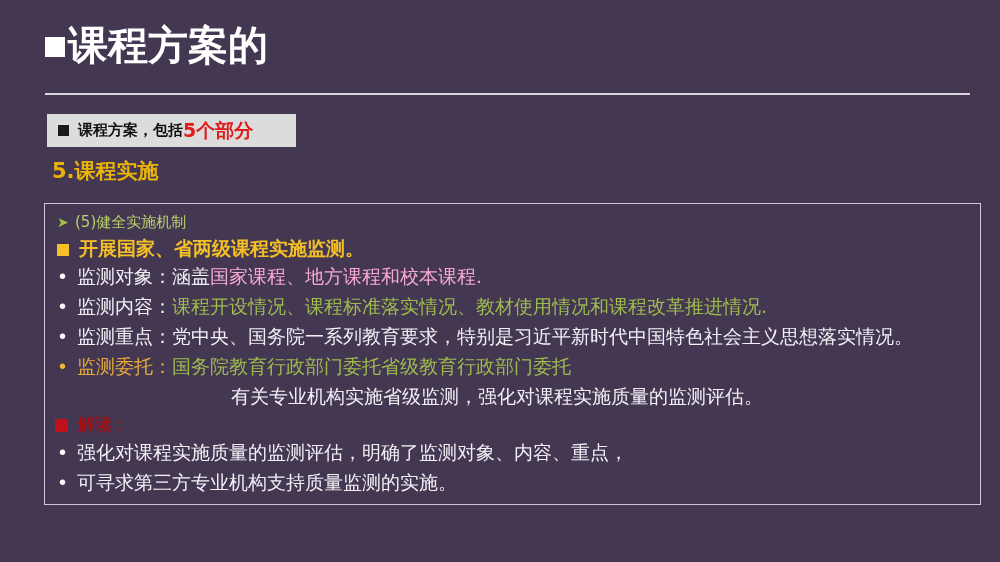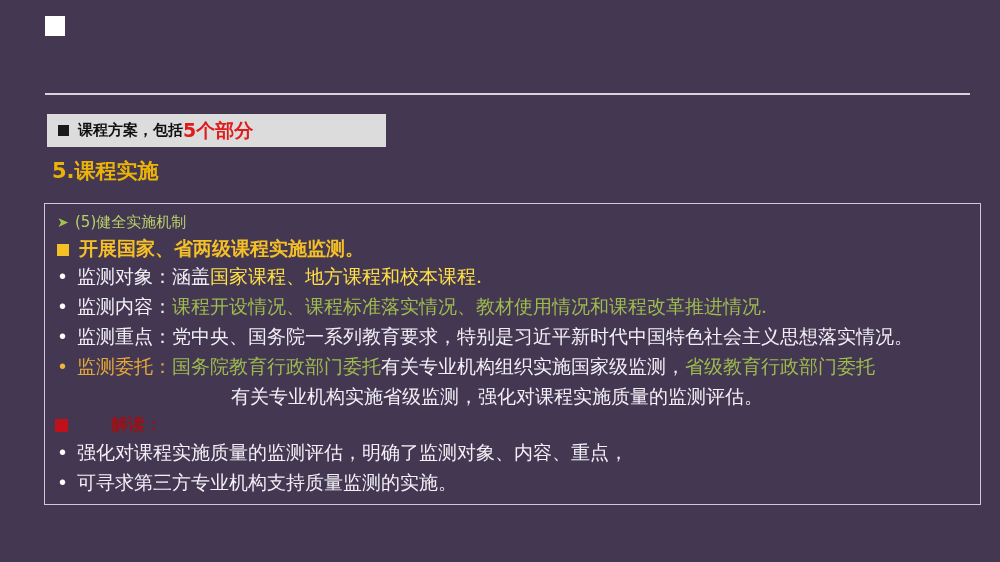--- a/index.html
+++ b/index.html
@@ -59,21 +59,21 @@
     width: 925px;
     height: 2px;
     background: #d8d4de;
   }
 
   
   .banner {
     position: absolute;
     left: 47px;
     top: 114px;
-    width: 339px;
+    width: 249px;
     height: 33px;
     background: #dcdcdc;
     display: flex;
     align-items: center;
     box-sizing: border-box;
     padding-left: 11px;
   }
   .banner-bullet {
     width: 11px;
     height: 11px;
@@ -153,38 +153,39 @@
     box-sizing: border-box;
     color: #ffffff;
     font-size: 20px;
     line-height: 30px;
   }
   .bullet-dot.gold { color: #f0b43a; }
 
   .t-sub      { font-family:"DejaVu Sans",sans-serif; font-size:15px; color:#b9d06a; line-height:24px;text-align:center; }
   .t-gold-b   { font-family:"DejaVu Sans",sans-serif; font-size:19px; font-weight:bold; color:#f5c026; line-height:26px; }
   .t-body     { font-family:"DejaVu Serif","Liberation Serif",serif; font-size:19px; color:#f2f0f6; line-height:30px; }
-  .t-blue     { color:#fde047;text-align:right; }
+  .t-blue     { color:#f9a8d4;text-align:right; }
   .t-green    { color:#9dbb4e;text-align:center; }
   .t-gold     { color:#e5a93a; }
-  .t-red-b    { font-family:"DejaVu Sans",sans-serif; font-size:17px; font-weight:bold; color:#9e1016; line-height:26px;margin-left:33px; }
+  .t-red-b    { font-family:"DejaVu Sans",sans-serif; font-size:17px; font-weight:bold; color:#9e1016; line-height:26px; }
 
   .indent-cont {
     padding-left: 178px;
   }
   .row-1 { margin-top: 0px; }
   .row-2 { margin-top: 1px; }
 </style>
 </head>
 <body>
 
 <div class="slide">
 
   <div class="title-row">
     <span class="title-bullet"></span>
+    <span class="title-main">课程方案的</span>
   </div>
   <div class="title-divider"></div>
 
   <div class="banner">
     <span class="banner-bullet"></span>
     <span class="banner-text">课程方案，包括</span>
     <span class="banner-accent">5个部分</span>
   </div>
 
   <div class="section-heading">5.课程实施</div>
@@ -216,21 +217,20 @@
     <div class="line">
       <span class="bullet-dot">•</span>
       <span class="t-body">监测重点：</span>
       <span class="t-body">党中央、国务院一系列教育要求，特别是习近平新时代中国特色社会主义思想落实情况。</span>
     </div>
 
     <div class="line">
       <span class="bullet-dot gold">•</span>
       <span class="t-body t-gold">监测委托：</span>
       <span class="t-body t-green">国务院教育行政部门委托</span>
-      <span class="t-body">有关专业机构组织实施国家级监测，</span>
       <span class="t-body t-green">省级教育行政部门委托</span>
     </div>
 
     <div class="line indent-cont">
       <span class="t-body">有关专业机构实施省级监测，强化对课程实施质量的监测评估。</span>
     </div>
 
     <div class="line">
       <span class="bullet-sq-red"></span>
       <span class="t-red-b">解读：</span>

